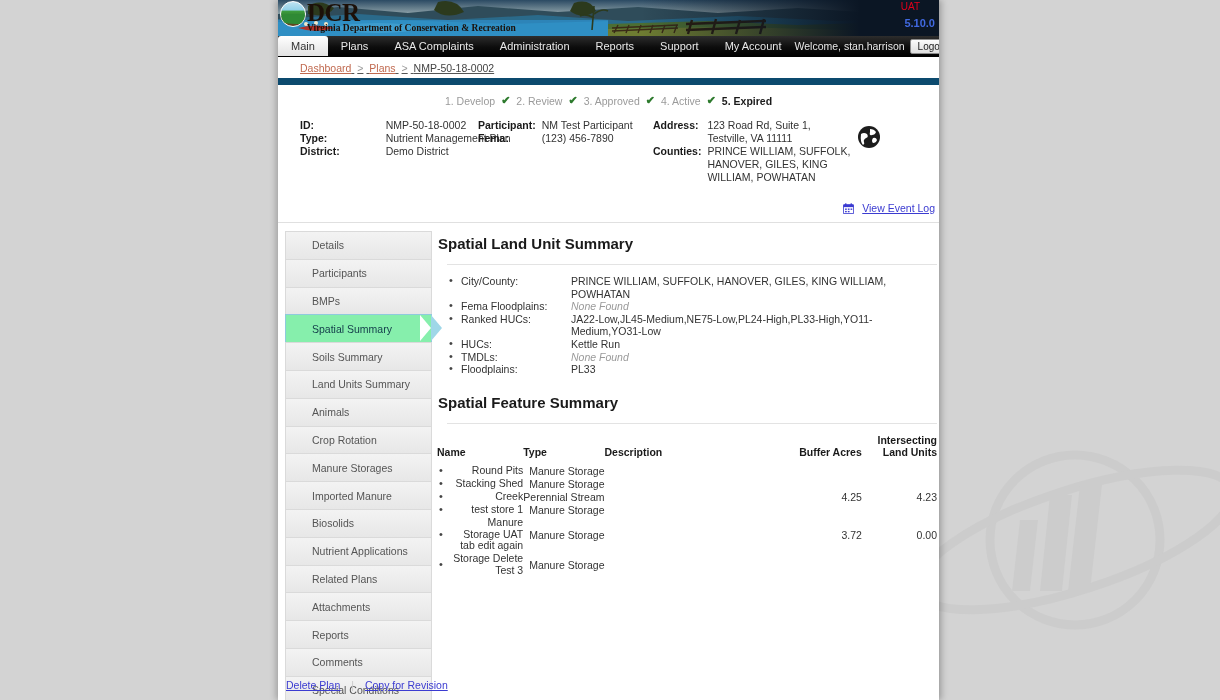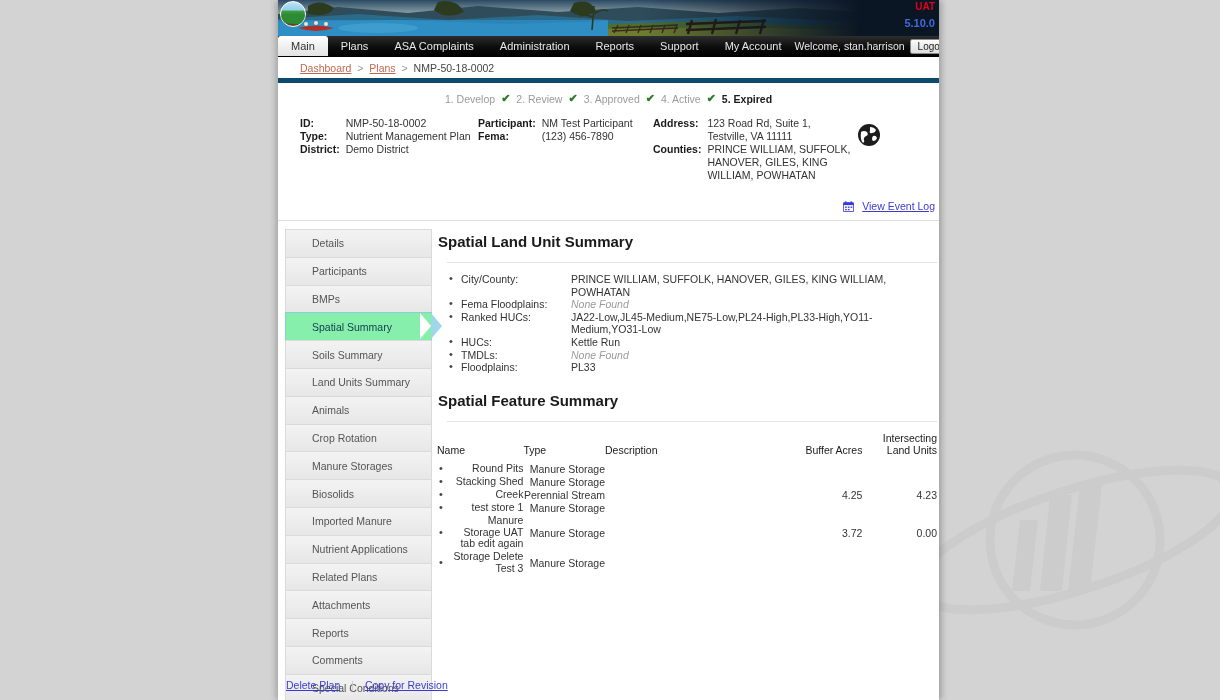--- a/index.html
+++ b/index.html
@@ -28,53 +28,53 @@
   #banner .scene { position: absolute; inset: 0; }
   #logo-wrap { position: absolute; left: 2px; top: 0px; height: 36px; display: flex; align-items: flex-start; z-index: 5; }
   #logo-emblem { width: 26px; height: 26px; border-radius: 50%; margin-top: 1px; margin-right: 1px;
       background: linear-gradient(#bfe3f2 0%, #8fd0e8 35%, #3fa03f 36%, #2d7d2e 62%, #7a5a2a 63%, #5d4220 100%);
       border: 1.5px solid #fff; overflow:hidden; position: relative; }
   #logo-emblem:after { content:""; position:absolute; left:-4px; top:12px; width:36px; height:10px;
       background:#2f8a35; border-radius:50%; }
   #logo-text { color: #1c1008; line-height: 1; }
   #logo-dcr { font-family: "Liberation Serif", serif; font-weight: bold; font-size: 25px; letter-spacing: -.5px; }
   #logo-sub { font-family: "Liberation Serif", serif; font-size: 9.5px; font-weight: bold; margin-top: -1px; white-space: nowrap; }
-  #env-label { position: absolute; right: 4px; top: 1px; color: #e2001a; font-weight: bold; font-size: 10px; z-index: 6; }
+  #env-label { position: absolute; right: 19px; top: 1px; color: #e2001a; font-weight: normal; font-size: 10px; z-index: 6; }
   #version-label { position: absolute; right: 4px; top: 17px; color: #4169e1; font-weight: bold; font-size: 11px; z-index: 6; }
 
   
   #navbar { height: 21px; background: linear-gradient(#2d2d2d, #0d0d0d 55%, #000 100%);
     display: flex; align-items: stretch; position: relative; border-bottom: 1px solid #000; }
   .nav-tab { color: #e8e8e8; font-size: 11px; padding: 0 13px; display: flex; align-items: center;
     cursor: pointer; white-space: nowrap; }
   .nav-tab.active { background: linear-gradient(#ffffff, #e2e2e2); color: #333; border-radius: 3px 3px 0 0; }
   #nav-right { margin-left: auto; display: flex; align-items: center; padding-right: 2px; }
   #welcome-text { color: #e8e8e8; font-size: 10.5px; padding-right: 5px; white-space: nowrap; }
   #logout-btn { font-size: 10px; background: linear-gradient(#fbfbfb,#dedede); border: 1px solid #8a8a8a;
     border-radius: 2px; padding: 1px 7px; color: #222; cursor: pointer; margin: 1px 0; }
 
   
-  #breadcrumb { font-size: 10.5px; color: #555; padding: 5px 0 4px 22px; border-bottom: 5px solid #0c4a6e; }
+  #breadcrumb { font-size: 10.5px; color: #555; padding: 5px 0 4px 22px; border-bottom: 7px solid #0c4a6e; text-decoration: underline; }
   #breadcrumb a { color: #c0694f; text-decoration: underline; cursor: pointer; }
   #breadcrumb .sep { color: #999; padding: 0 3px; }
   #breadcrumb .current { color: #444; }
 
   
   #workflow { display: flex; justify-content: center; align-items: center; gap: 6px; padding: 9px 0 8px; font-size: 10.5px; }
   .wf-step { color: #9a9a9a; }
   .wf-step.current { color: #1a1a1a; font-weight: bold; }
   .wf-check { color: #2d7a2d; font-size: 11px; font-weight: bold; }
 
   
   #plan-info { display: flex; padding: 4px 0 10px 0; font-size: 10.5px; position: relative; }
   .info-col { display: flex; }
   .info-labels { font-weight: bold; color: #1a1a1a; text-align: left; }
   .info-values { color: #333; padding-left: 6px; }
   .info-labels div, .info-values div { line-height: 13px; white-space: nowrap; }
-  #col-1 { padding-left: 22px; width: 200px; }
+  #col-1 { padding-left: 22px; width: 200px; gap: 40px; }
   #col-2 { width: 175px; }
   #col-3 { width: 190px; }
   #globe-icon { width: 24px; height: 24px; margin-left: 14px; margin-top: 6px; }
 
   
   #eventlog-row { text-align: right; padding: 4px 4px 6px 0; border-bottom: 1px solid #e0e0e0; }
   #eventlog-link { font-size: 10.5px; color: #3b3bd1; text-decoration: underline; cursor: pointer; margin-top: 20px; }
   #calendar-icon { display: inline-block; vertical-align: -2px; margin-right: 4px; }
 
   
@@ -107,21 +107,21 @@
   
   .summary-list { list-style: none; padding-left: 16px; font-size: 10.5px; }
   .summary-list li { display: flex; line-height: 12.6px; position: relative; padding-left: 8px; }
   .summary-list li:before { content: "\2022"; position: absolute; left: -4px; top: -1px; color: #444; font-size: 11px; }
   .sum-label { width: 110px; flex: 0 0 110px; color: #333; }
   .sum-value { color: #333; }
   .sum-value.none { color: #9a9a9a; font-style: italic; }
 
   
   #feature-table { width: 100%; border-collapse: collapse; font-size: 10.5px; margin-top: 4px; }
-  #feature-table th { font-weight: normal; color: #1a1a1a; font-size: 10.5px; padding: 0 0 7px 0;
+  #feature-table th { font-weight: bold; color: #1a1a1a; font-size: 10.5px; padding: 0 0 7px 0;
      vertical-align: bottom; }
   #feature-table th.l { text-align: left; }
   #feature-table th.r { text-align: right; }
   #feature-table td { color: #333; padding: 0.5px 0; vertical-align: middle; text-align: right; }
   #feature-table td.r { text-align: right; }
   #feature-table td.name { position: relative; padding-left: 14px; line-height: 11.6px; }
   #feature-table td.name:before { content: "\2022"; position: absolute; left: 2px; top: 50%;
      transform: translateY(-55%); color: #444; font-size: 11px; }
   .col-name { width: 92px; } .col-type { width: 88px; } .col-desc { width: 188px; }
   .col-buffer { width: 100px; } .col-isect { width: 78px; }
@@ -190,20 +190,24 @@
       <path d="M20 28 q18 -5 36 0 q-18 6 -36 0 z" fill="#b03028"></path>
       <g fill="#f2e6c8">
           <circle cx="28" cy="24" r="2"></circle>
           <circle cx="38" cy="23" r="2"></circle>
           <circle cx="48" cy="24" r="2"></circle>
         </g>
       <rect x="0" y="0" width="661" height="36" fill="url(#fade)"></rect>
     </svg>
     <div id="logo-wrap">
       <div id="logo-emblem"></div>
+      <div id="logo-text">
+        <div id="logo-dcr">DCR</div>
+        <div id="logo-sub">Virginia Department of Conservation &amp; Recreation</div>
+      </div>
     </div>
     <div id="env-label">UAT</div>
     <div id="version-label">5.10.0</div>
   </div>
 
   <div id="navbar">
     <div class="nav-tab active">Main</div>
     <div class="nav-tab">Plans</div>
     <div class="nav-tab">ASA Complaints</div>
     <div class="nav-tab">Administration</div>
@@ -303,22 +307,22 @@
     <div id="sidebar">
       <div class="side-item">Details</div>
       <div class="side-item">Participants</div>
       <div class="side-item">BMPs</div>
       <div class="side-item active">Spatial Summary</div>
       <div class="side-item">Soils Summary</div>
       <div class="side-item">Land Units Summary</div>
       <div class="side-item">Animals</div>
       <div class="side-item">Crop Rotation</div>
       <div class="side-item">Manure Storages</div>
+      <div class="side-item">Imported Manure</div>
       <div class="side-item">Biosolids</div>
-      <div class="side-item">Imported Manure</div>
       <div class="side-item">Nutrient Applications</div>
       <div class="side-item">Related Plans</div>
       <div class="side-item">Attachments</div>
       <div class="side-item">Reports</div>
       <div class="side-item">Comments</div>
       <div class="side-item">Special Conditions</div>
       <div class="side-item">File Import</div>
     </div>
 
     <div id="main-panel">

